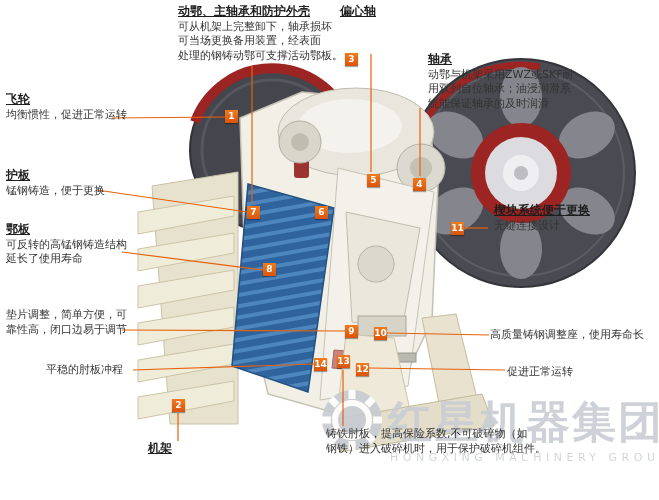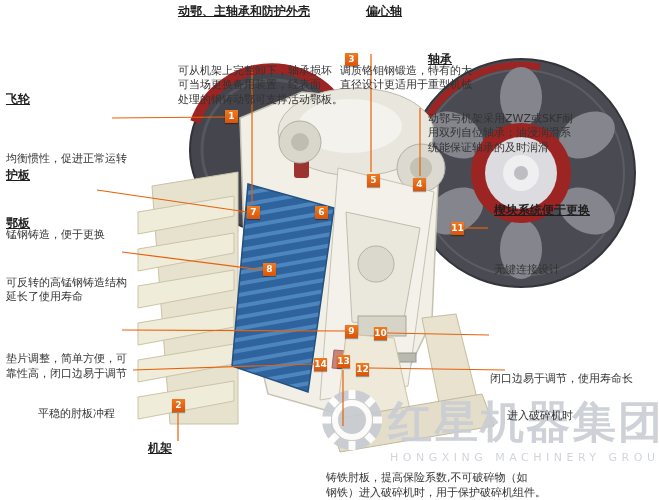--- a/index.html
+++ b/index.html
@@ -3,22 +3,22 @@
 <meta charset="utf-8">
 <style>
   html,body{margin:0;padding:0;background:#fff;}
   .stage{
     position:relative;width:659px;height:500px;background:#ffffff;overflow:hidden;
     font-family:"DejaVu Sans","Liberation Sans",sans-serif;
   }
   .machine-layer{position:absolute;left:0;top:0;width:659px;height:500px;}
   .callout{position:absolute;color:#333;}
   .callout .t{display:block;font-size:12px;font-weight:bold;color:#1e1e1e;line-height:1.3;text-decoration:underline;}
-  .callout .b{display:block;font-size:11px;line-height:1.35;white-space:pre-line;color:#333;margin-top:44px;}
-  .callout.indent-title .t{margin-left:26px;}
+  .callout .b{display:block;font-size:11px;line-height:1.35;white-space:pre-line;color:#333;}
+  .callout.indent-title .t{}
   .marker{
     position:absolute;width:13px;height:13px;
     background:linear-gradient(#f07b1f,#d9540a);
     color:#fff;font-size:9px;font-weight:bold;line-height:13px;text-align:center;
     box-shadow:0 1px 1px rgba(0,0,0,.35);
   }
 </style>
 </head>
 <body>
 
@@ -126,71 +126,69 @@
 
   <div class="callout" style="left:178px;top:4px;width:192px">
     <span class="t">动鄂、主轴承和防护外壳</span>
     <span class="b">可从机架上完整卸下，轴承损坏
 可当场更换备用装置，经表面
 处理的钢铸动鄂可支撑活动鄂板。</span>
   </div>
 
   <div class="callout indent-title" style="left:340px;top:4px;width:155px">
     <span class="t">偏心轴</span>
-    <span class="b">调质铬钼钢锻造，特有的大
-直径设计更适用于重型机械</span>
   </div>
 
   <div class="callout" style="left:428px;top:52px;width:172px">
     <span class="t">轴承</span>
     <span class="b">动鄂与机架采用ZWZ或SKF耐
 用双列自位轴承；油浸润滑系
 统能保证轴承的及时润滑</span>
   </div>
 
   <div class="callout" style="left:6px;top:92px;width:145px">
     <span class="t">飞轮</span>
     <span class="b">均衡惯性，促进正常运转</span>
   </div>
 
   <div class="callout" style="left:6px;top:168px;width:140px">
     <span class="t">护板</span>
     <span class="b">锰钢铸造，便于更换</span>
   </div>
 
-  <div class="callout" style="left:6px;top:216px;width:150px">
+  <div class="callout" style="left:6px;top:222px;width:150px">
     <span class="t">鄂板</span>
     <span class="b">可反转的高锰钢铸造结构
 延长了使用寿命</span>
   </div>
 
   <div class="callout" style="left:6px;top:308px;width:140px">
     <span class="b">垫片调整，简单方便，可
 靠性高，闭口边易于调节</span>
   </div>
 
-  <div class="callout" style="left:38px;top:363px;width:120px">
+  <div class="callout" style="left:46px;top:363px;width:120px">
     <span class="b">平稳的肘板冲程</span>
   </div>
 
   <div class="callout" style="left:148px;top:441px;width:185px">
     <span class="t">机架</span>
   </div>
 
   <div class="callout" style="left:494px;top:203px;width:155px">
     <span class="t">楔块系统便于更换</span>
     <span class="b">无键连接设计</span>
   </div>
 
   <div class="callout" style="left:490px;top:328px;width:168px">
-    <span class="b">闭口边易于调节，使用寿命长</span>
+    <span class="b">高质量铸钢调整座，使用寿命长</span>
   </div>
 
   <div class="callout" style="left:507px;top:365px;width:100px">
-    <span class="b">进入破碎机时</span>
+    <span class="b">促进正常运转</span>
   </div>
 
   <div class="callout" style="left:326px;top:427px;width:320px">
     <span class="b">铸铁肘板，提高保险系数,不可破碎物（如
 钢铁）进入破碎机时，用于保护破碎机组件。</span>
   </div>
 
   <div class="marker" style="left:225px;top:110px">1</div>
   <div class="marker" style="left:172px;top:399px">2</div>
   <div class="marker" style="left:345px;top:53px">3</div>

